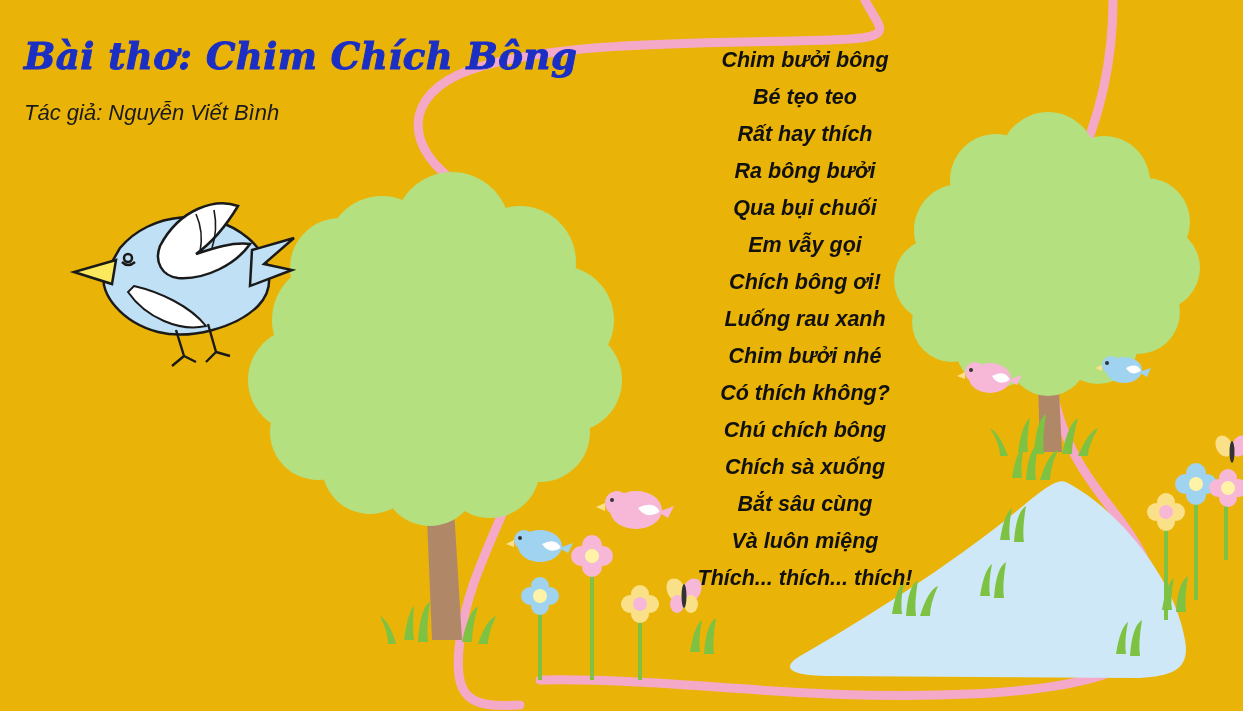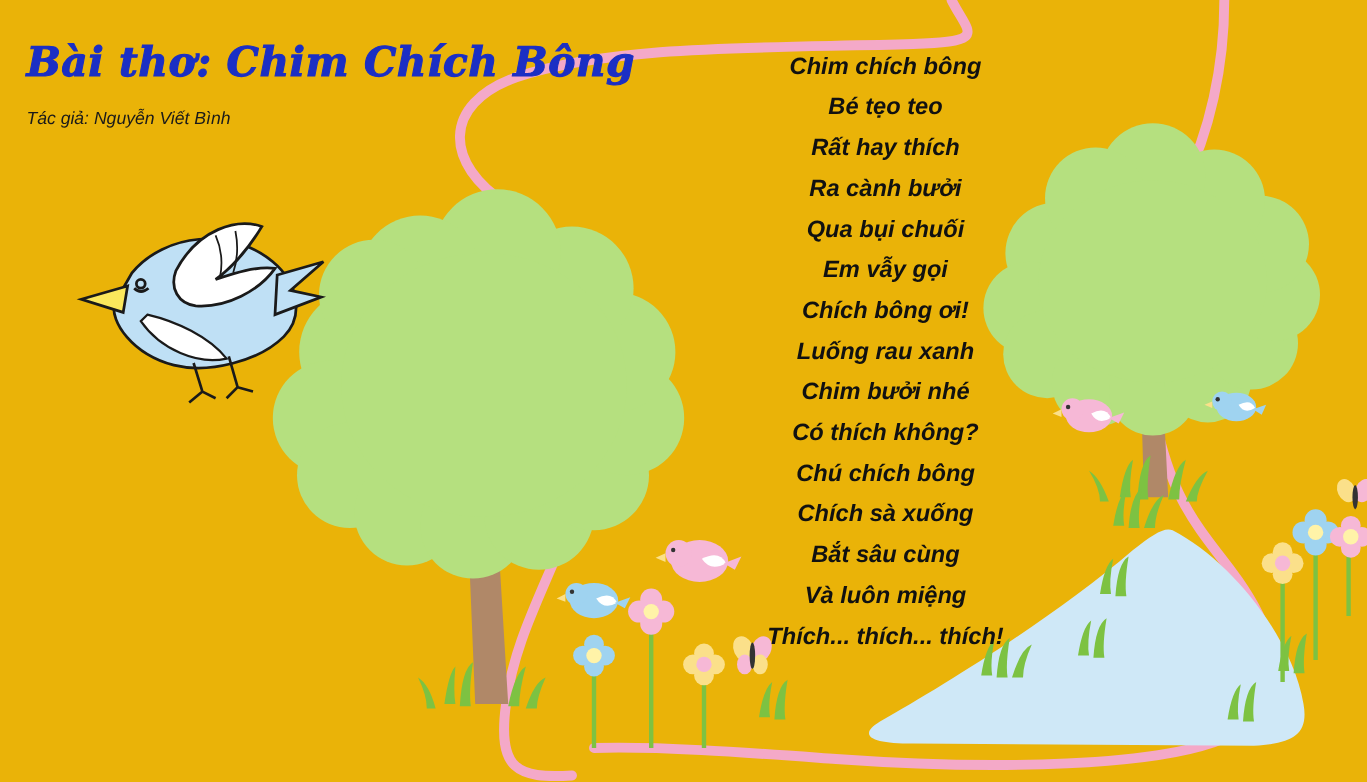--- a/index.html
+++ b/index.html
@@ -35,21 +35,21 @@
     font-size: 37px;
     color: #1b2fc4;
     letter-spacing: 0.5px;
     -webkit-text-stroke: 1px #1b2fc4;
     margin: 0;
     white-space: nowrap;
   }
   .poem-author {
     font-family: "Liberation Sans", sans-serif;
     font-style: italic;
-    font-size: 16px;
+    font-size: 22px;
     color: #1a1a1a;
     margin: 22px 0 0 0;
     white-space: nowrap;
   }
   .poem-lines {
     position: absolute;
     left: 640px;
     top: 42px;
     width: 330px;
     text-align: center;
@@ -282,24 +282,24 @@
       </g>
     </g>
   </svg>
 
   <div class="title-block">
     <div class="poem-title">Bài thơ: Chim Chích Bông</div>
     <div class="poem-author">Tác giả: Nguyễn Viết Bình</div>
   </div>
 
   <div class="poem-lines">
-    <div class="poem-line">Chim chích bông</div>
+    <div class="poem-line">Chim bưởi bông</div>
     <div class="poem-line">Bé tẹo teo</div>
     <div class="poem-line">Rất hay thích</div>
-    <div class="poem-line">Ra cành bưởi</div>
+    <div class="poem-line">Ra bông bưởi</div>
     <div class="poem-line">Qua bụi chuối</div>
     <div class="poem-line">Em vẫy gọi</div>
     <div class="poem-line">Chích bông ơi!</div>
     <div class="poem-line">Luống rau xanh</div>
     <div class="poem-line">Chim bưởi nhé</div>
     <div class="poem-line">Có thích không?</div>
     <div class="poem-line">Chú chích bông</div>
     <div class="poem-line">Chích sà xuống</div>
     <div class="poem-line">Bắt sâu cùng</div>
     <div class="poem-line">Và luôn miệng</div>

